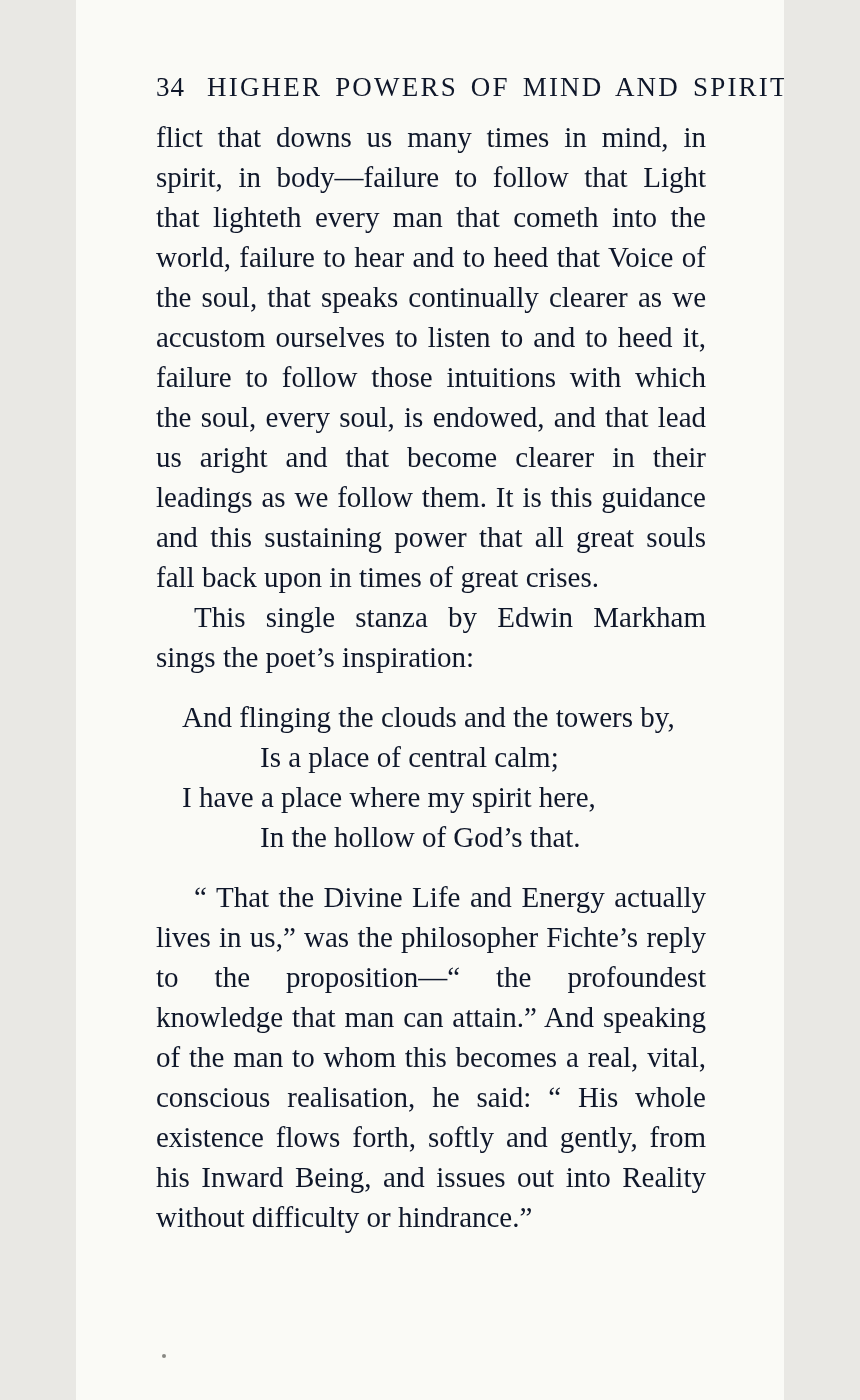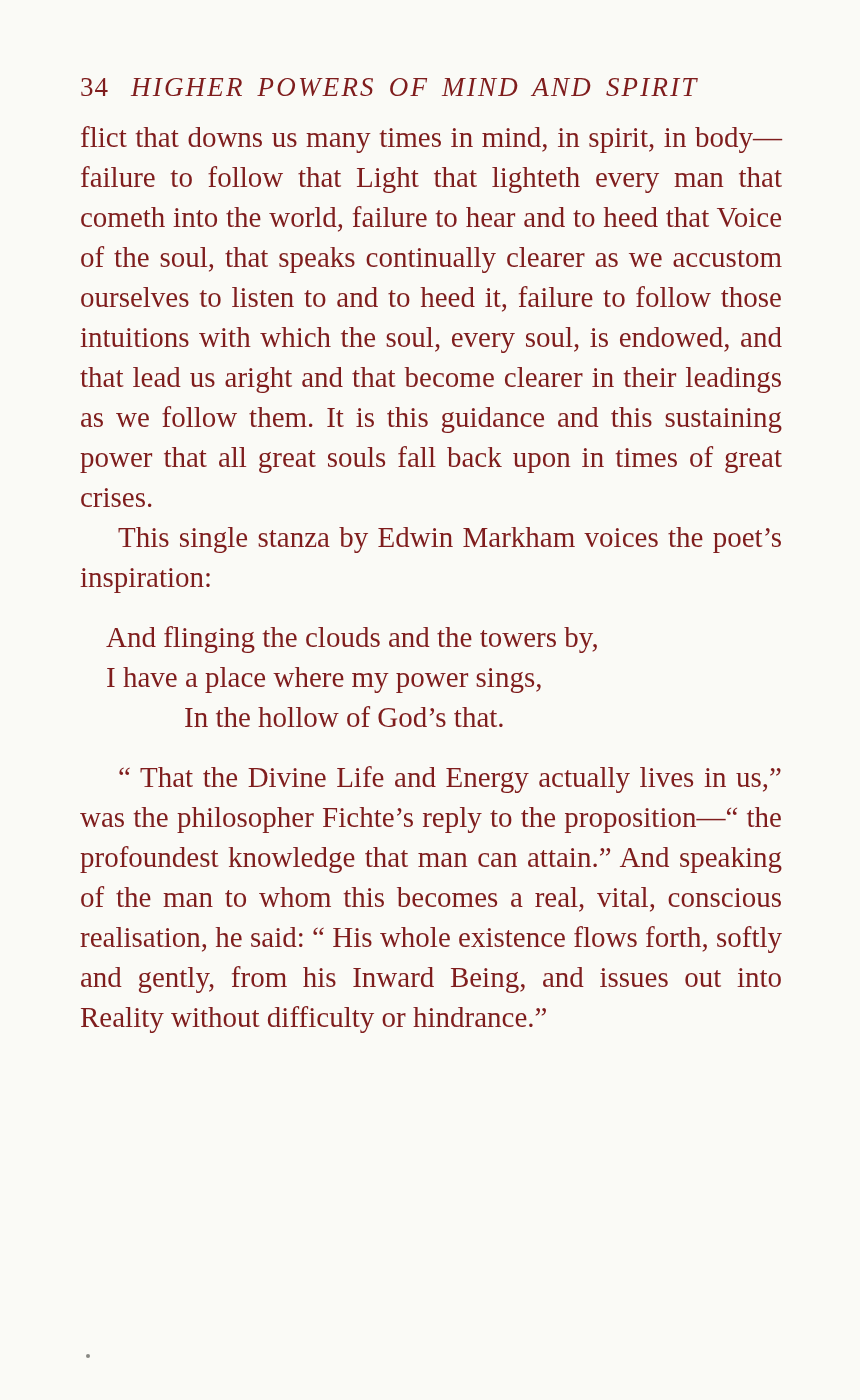--- a/index.html
+++ b/index.html
@@ -2,25 +2,25 @@
 <html><head>
 <meta charset="utf-8">
 <style>
   html, body {
     margin: 0;
     padding: 0;
     background: #e9e8e4;
   }
   .page {
     position: relative;
-    width: 860px;
+    width: 708px;
     height: 1400px;
     margin: 0 auto;
     background: #fafaf6;
-    color: #7f1d1d;
+    color: #0f172a;
     font-family: "Liberation Serif", "DejaVu Serif", serif;
     box-sizing: border-box;
     padding: 72px 78px 0 80px;
     overflow: hidden;
   }
   .running-head {
     display: flex;
     align-items: baseline;
     justify-content: space-between;
     font-size: 27px;
@@ -28,21 +28,20 @@
     white-space: nowrap;
   }
   .running-head .pagenum {
     letter-spacing: 1px;
     margin-right: 22px;
   }
   .running-head .title {
     flex: 1;
     letter-spacing: 2.2px;
     word-spacing: 4px;
-    font-style: italic;
   }
   .bodytext {
     font-size: 29px;
     line-height: 40px;
   }
   .para {
     margin: 0;
     text-align: justify;
     text-justify: inter-word;
   }
@@ -80,25 +79,26 @@
 
   <header class="running-head">
     <span class="pagenum">34</span>
     <span class="title">HIGHER POWERS OF MIND AND SPIRIT</span>
   </header>
 
   <main class="bodytext">
 
     <p class="para">flict that downs us many times in mind, in spirit, in body—failure to follow that Light that lighteth every man that cometh into the world, failure to hear and to heed that Voice of the soul, that speaks continually clearer as we accustom ourselves to listen to and to heed it, failure to follow those intuitions with which the soul, every soul, is endowed, and that lead us aright and that become clearer in their leadings as we follow them.  It is this guidance and this sustaining power that all great souls fall back upon in times of great crises.</p>
 
-    <p class="para indent">This single stanza by Edwin Markham voices the poet’s inspiration:</p>
+    <p class="para indent">This single stanza by Edwin Markham sings the poet’s inspiration:</p>
 
     <div class="poem">
       <div class="poem-line">And flinging the clouds and the towers by,</div>
-      <div class="poem-line">I have a place where my power sings,</div>
+      <div class="poem-line poem-indent">Is a place of central calm;</div>
+      <div class="poem-line">I have a place where my spirit here,</div>
       <div class="poem-line poem-indent">In the hollow of God’s that.</div>
     </div>
 
     <p class="para indent"><span>“ That the Divine Life and Energy </span><span class="italic">actually lives in us,”</span><span> was the philosopher Fichte’s reply to the proposition—“ the profoundest knowledge that man can attain.”  And speaking of the man to whom this becomes a real, vital, conscious realisation, he said: “ His whole existence flows forth, softly and gently, from his Inward Being, and issues out into Reality without difficulty or hindrance.”</span></p>
 
   </main>
 
   <span class="scan-speck"></span>
 
 </div>

